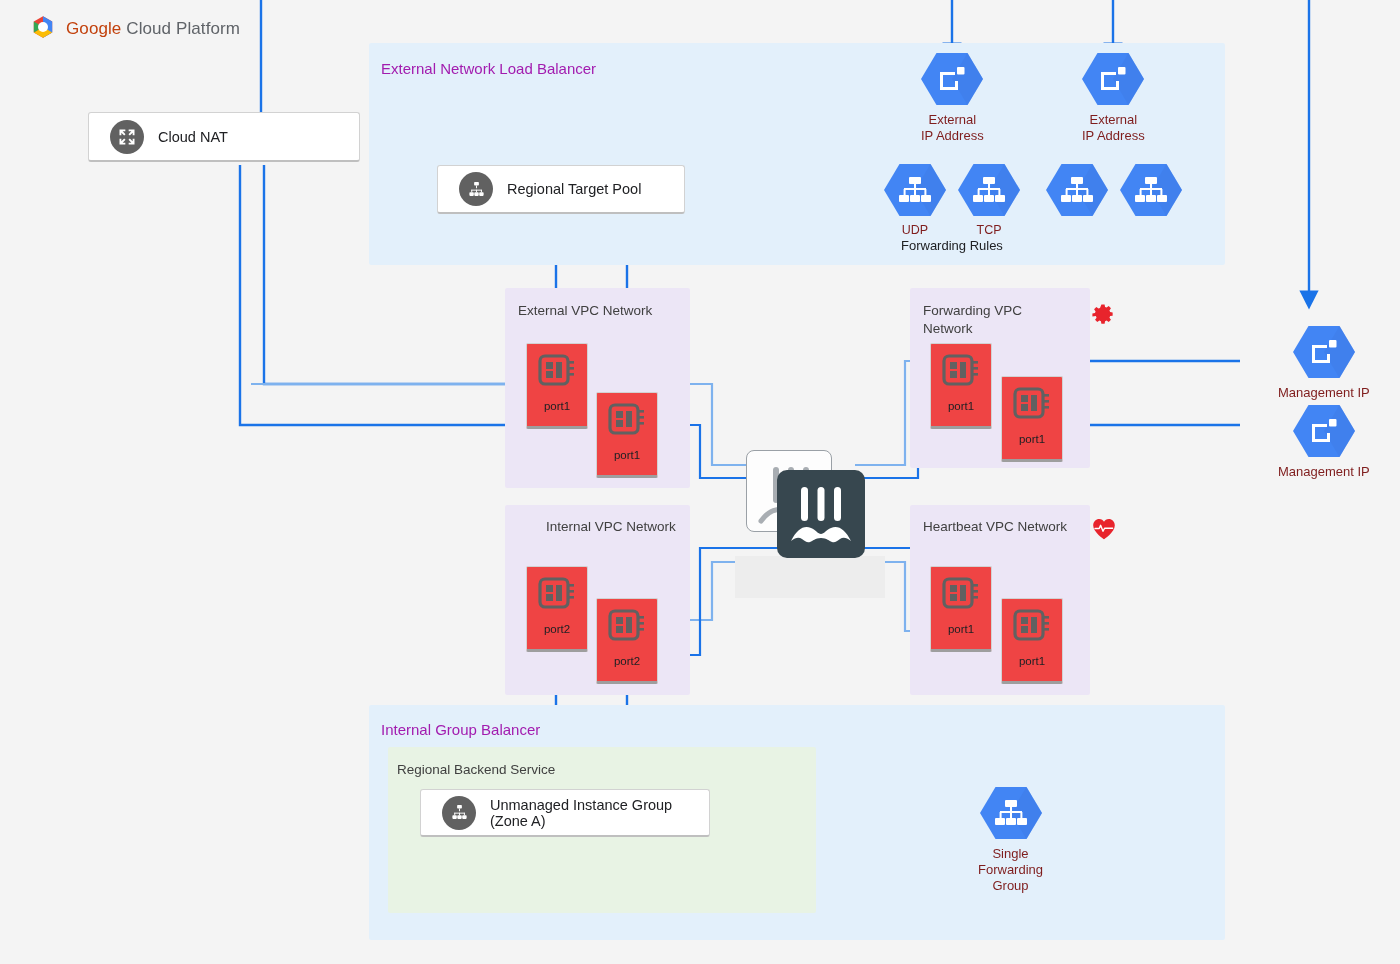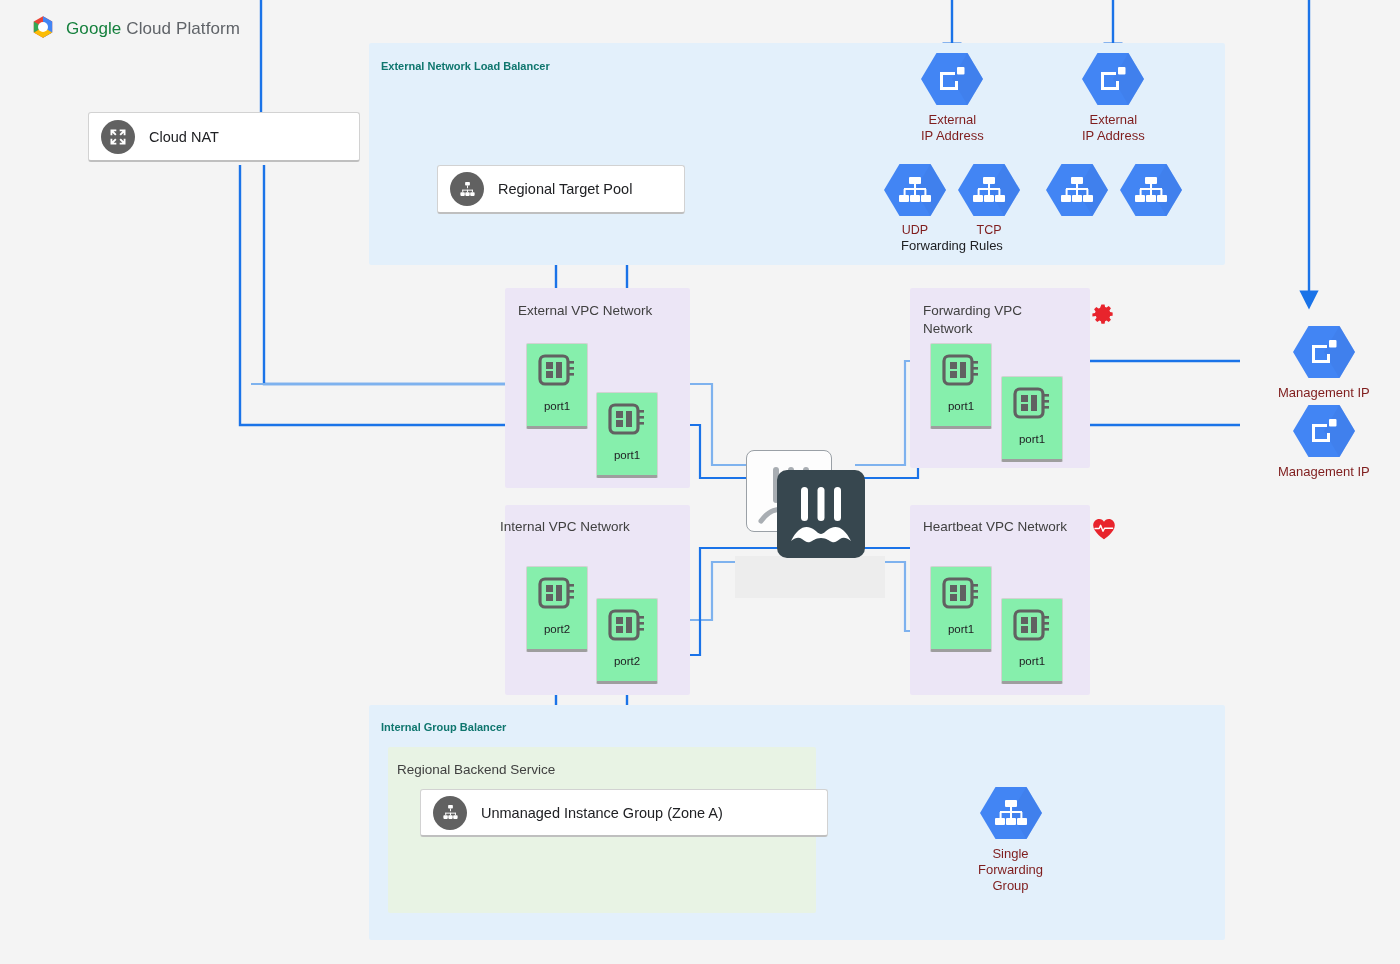--- a/index.html
+++ b/index.html
@@ -11,39 +11,39 @@
     overflow:hidden;
     -webkit-font-smoothing:antialiased;
   }
   .canvas{position:absolute;inset:0;}
   .abs{position:absolute;}
   svg.wires{position:absolute;left:0;top:0;width:1400px;height:964px;pointer-events:none;}
 
   
   .gcp-logo{left:30px;top:14px;display:flex;align-items:center;gap:10px;}
   .gcp-logo .txt{font-size:17px;color:#5f6368;letter-spacing:.1px;}
-  .gcp-logo .txt b{font-weight:400;color:#15803d;margin-top:12px;}
+  .gcp-logo .txt b{font-weight:400;color:#c2410c;margin-top:12px;}
 
   
   .panel{border-radius:2px;}
   .panel-blue{background:#e3f0fb;}
-  .panel-title{font-size:11px;font-weight:bold;color:#0f766e;}
+  .panel-title{font-size:15px;font-weight:normal;color:#a21caf;}
   .panel-title-sm{font-size:13.5px;color:#404040;font-weight:400;}
   .panel-purple{background:#ece6f6;}
   .panel-green{background:#e8f3e4;}
 
   
   .card{
     background:#ffffff;
     border:1px solid #d2d2d2;
     border-bottom:2px solid #bfbfbf;
     border-radius:3px;
     display:flex;align-items:center;
     box-sizing:border-box;
-    padding-left:12px;
+    padding-left:21px;
     gap:14px;
   }
   .card .label{font-size:14.5px;color:#202124;}
 
   .circ-icon{
     width:34px;height:34px;border-radius:50%;
     background:#616161;
     display:flex;align-items:center;justify-content:center;
     flex:0 0 auto;
   }
@@ -55,21 +55,21 @@
   .hexlabel{
     margin-top:6px;font-size:13px;color:#7f1d1d;text-align:center;line-height:1.22;
     white-space:pre-line;
   }
   .hexlabel.small{font-size:12.5px;}
 
   
   .port{
     position:absolute;
     width:62px;height:86px;
-    background:#86efac;
+    background:#ef4444;
     border:1px solid #d2d2d2;
     border-bottom:3px solid #9e9e9e;
     border-radius:2px;
     display:flex;flex-direction:column;align-items:center;
     box-sizing:border-box;
     padding-top:8px;
   }
   .port .pname{font-size:11.5px;color:#202124;margin-top:6px;}
 
   
@@ -366,21 +366,21 @@
         <rect x="9" y="19" width="7" height="7" fill="#616161"></rect>
         <rect x="31" y="9" width="6" height="2.6" fill="#616161"></rect>
         <rect x="31" y="15" width="6" height="2.6" fill="#616161"></rect>
         <rect x="31" y="21" width="6" height="2.6" fill="#616161"></rect>
       </svg>
     </span>
     <span class="pname">port1</span>
   </div>
 
   <div class="abs panel panel-purple" style="left:505px;top:505px;width:185px;height:190px;"></div>
-  <div class="abs panel-title-sm" style="left:500px;top:519px;">Internal VPC Network</div>
+  <div class="abs panel-title-sm" style="left:546px;top:519px;">Internal VPC Network</div>
   <div class="port" style="left:526px;top:566px;">
     <span>
       <svg width="40" height="38" viewBox="0 0 40 38">
         <rect x="3" y="4" width="28" height="28" rx="5" fill="none" stroke="#616161" stroke-width="3.2"></rect>
         <rect x="9" y="10" width="7" height="7" fill="#616161"></rect>
         <rect x="19" y="10" width="6" height="16" fill="#616161"></rect>
         <rect x="9" y="19" width="7" height="7" fill="#616161"></rect>
         <rect x="31" y="9" width="6" height="2.6" fill="#616161"></rect>
         <rect x="31" y="15" width="6" height="2.6" fill="#616161"></rect>
         <rect x="31" y="21" width="6" height="2.6" fill="#616161"></rect>
@@ -486,21 +486,21 @@
       </svg>
     </span>
     <span class="hexlabel">Management IP</span>
   </div>
 
   <div class="abs panel panel-blue" style="left:369px;top:705px;width:856px;height:235px;"></div>
   <div class="abs panel-title" style="left:381px;top:721px;">Internal Group Balancer</div>
   <div class="abs panel panel-green" style="left:388px;top:747px;width:428px;height:166px;"></div>
   <div class="abs panel-title-sm" style="left:397px;top:762px;">Regional Backend Service</div>
 
-  <div class="abs card" style="left:420px;top:789px;width:408px;height:48px;">
+  <div class="abs card" style="left:420px;top:789px;width:290px;height:48px;">
     <span class="circ-icon">
       <svg width="19" height="19" viewBox="0 0 24 24" fill="#fff">
         <rect x="9" y="2.5" width="6" height="4.6" rx="1"></rect>
         <rect x="3" y="15.5" width="5.6" height="4.6" rx="1"></rect>
         <rect x="9.2" y="15.5" width="5.6" height="4.6" rx="1"></rect>
         <rect x="15.4" y="15.5" width="5.6" height="4.6" rx="1"></rect>
         <path d="M11.4 7.1h1.2v3.3h-1.2z"></path>
         <path d="M5.4 12.2h13.2v1.2H5.4z"></path>
         <path d="M5.4 12.4h1.2v3.1H5.4zM11.4 12.4h1.2v3.1h-1.2zM17.6 12.4h1.2v3.1h-1.2z"></path>
       </svg>

